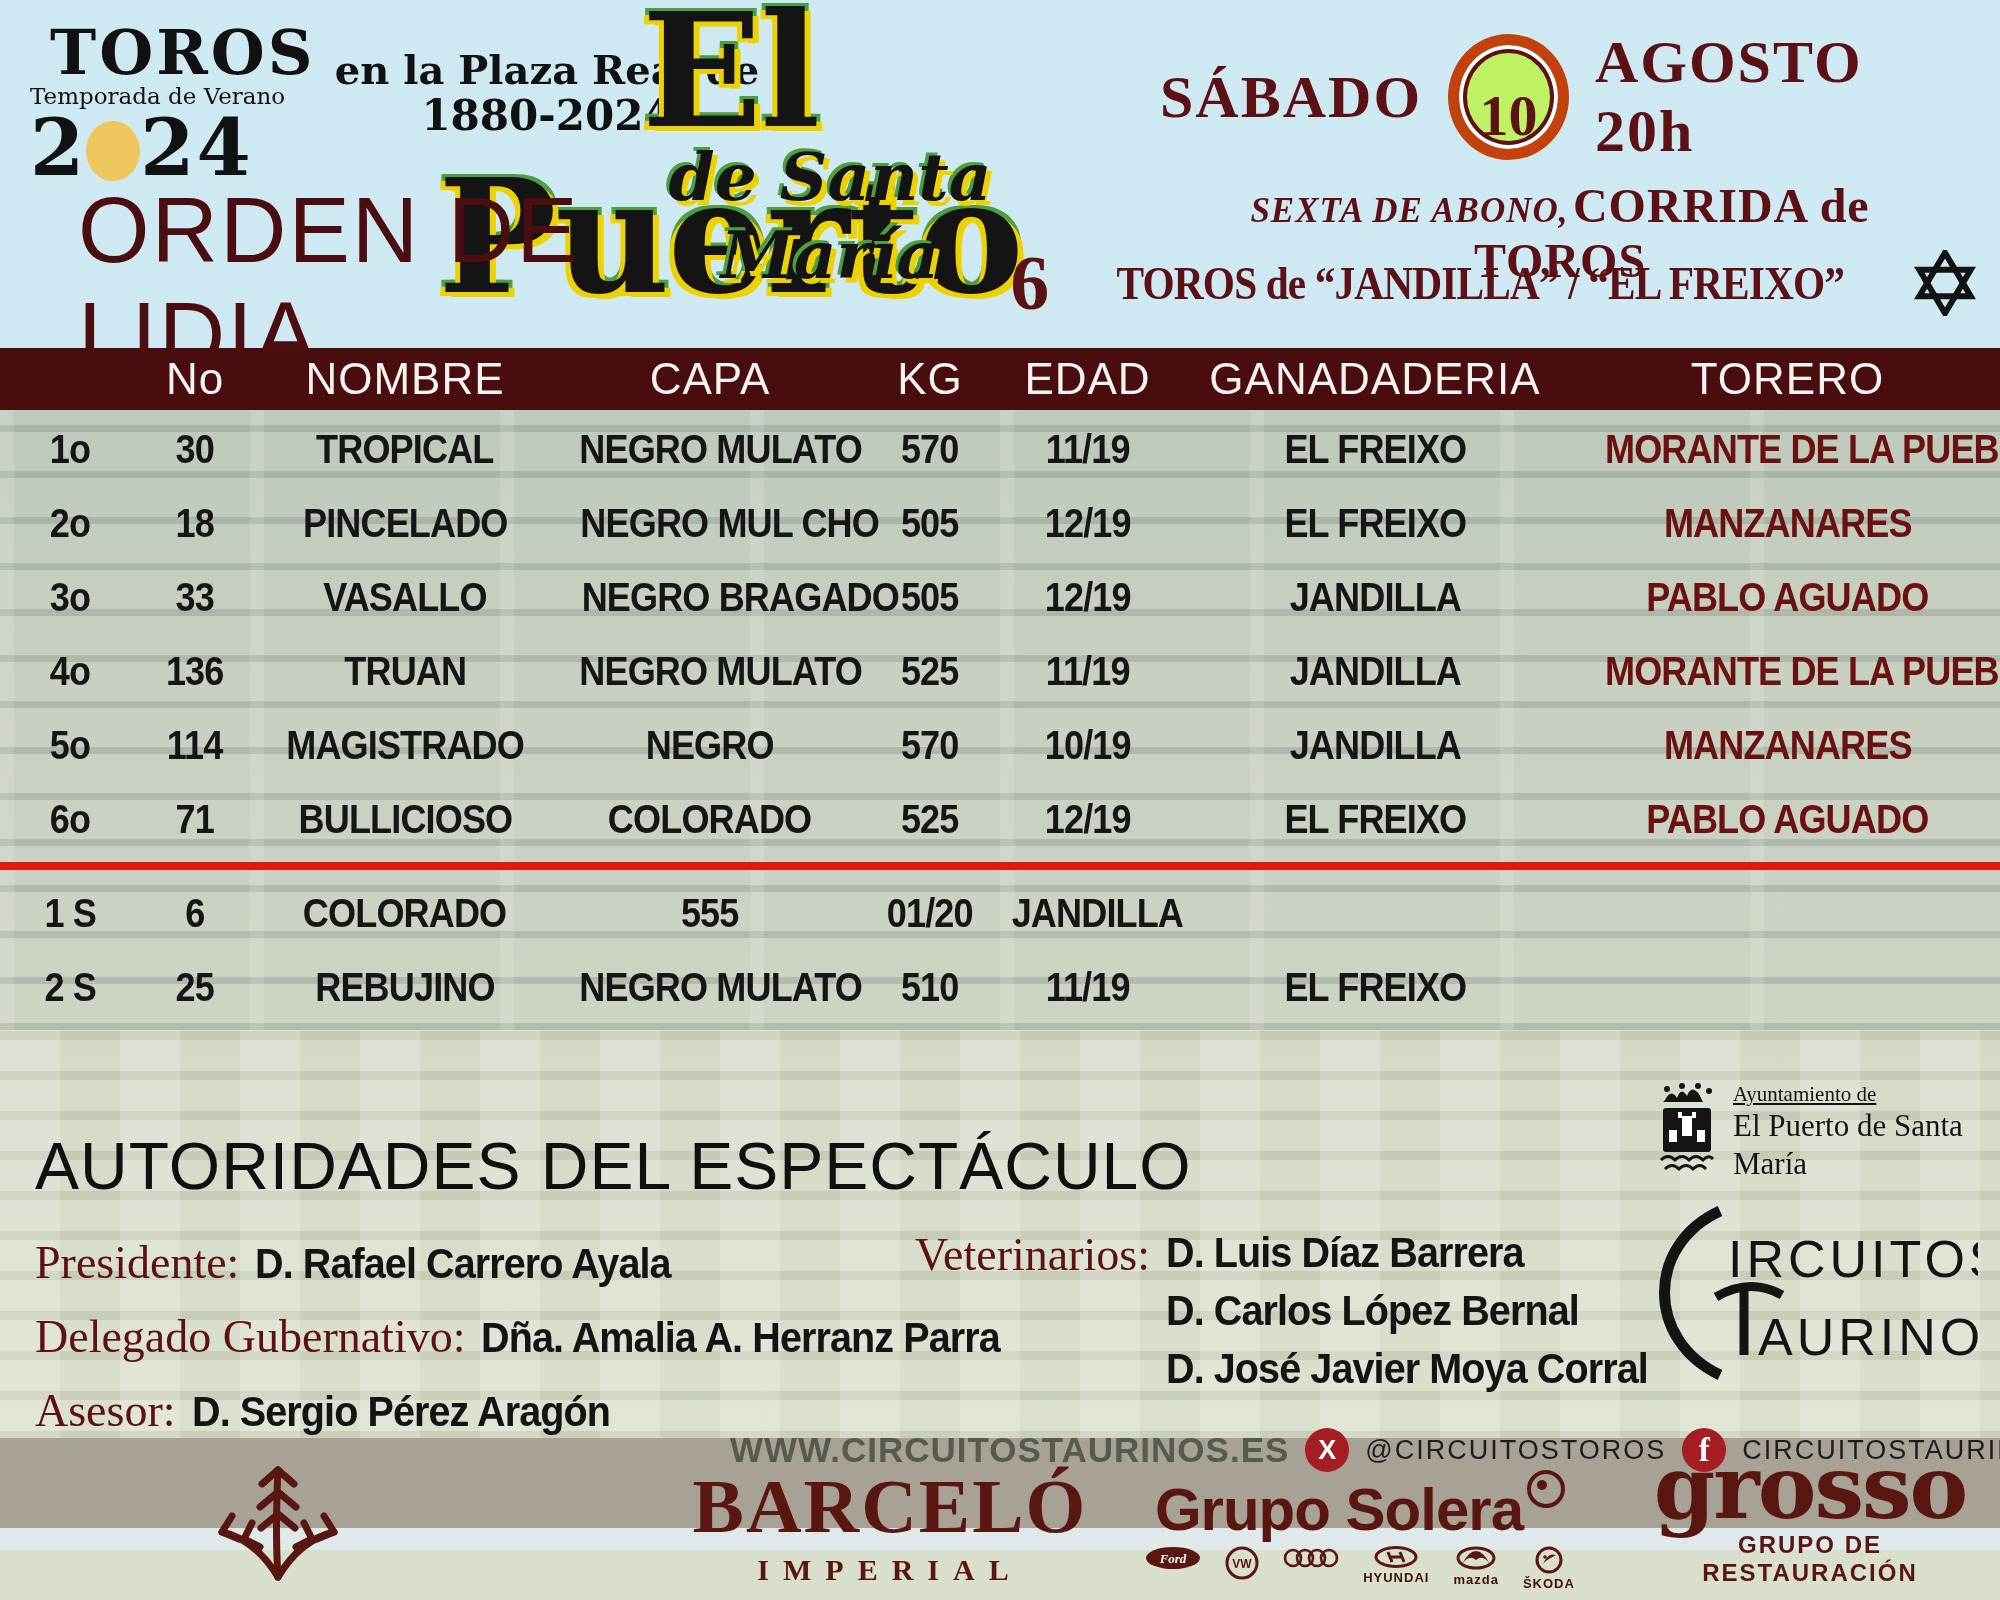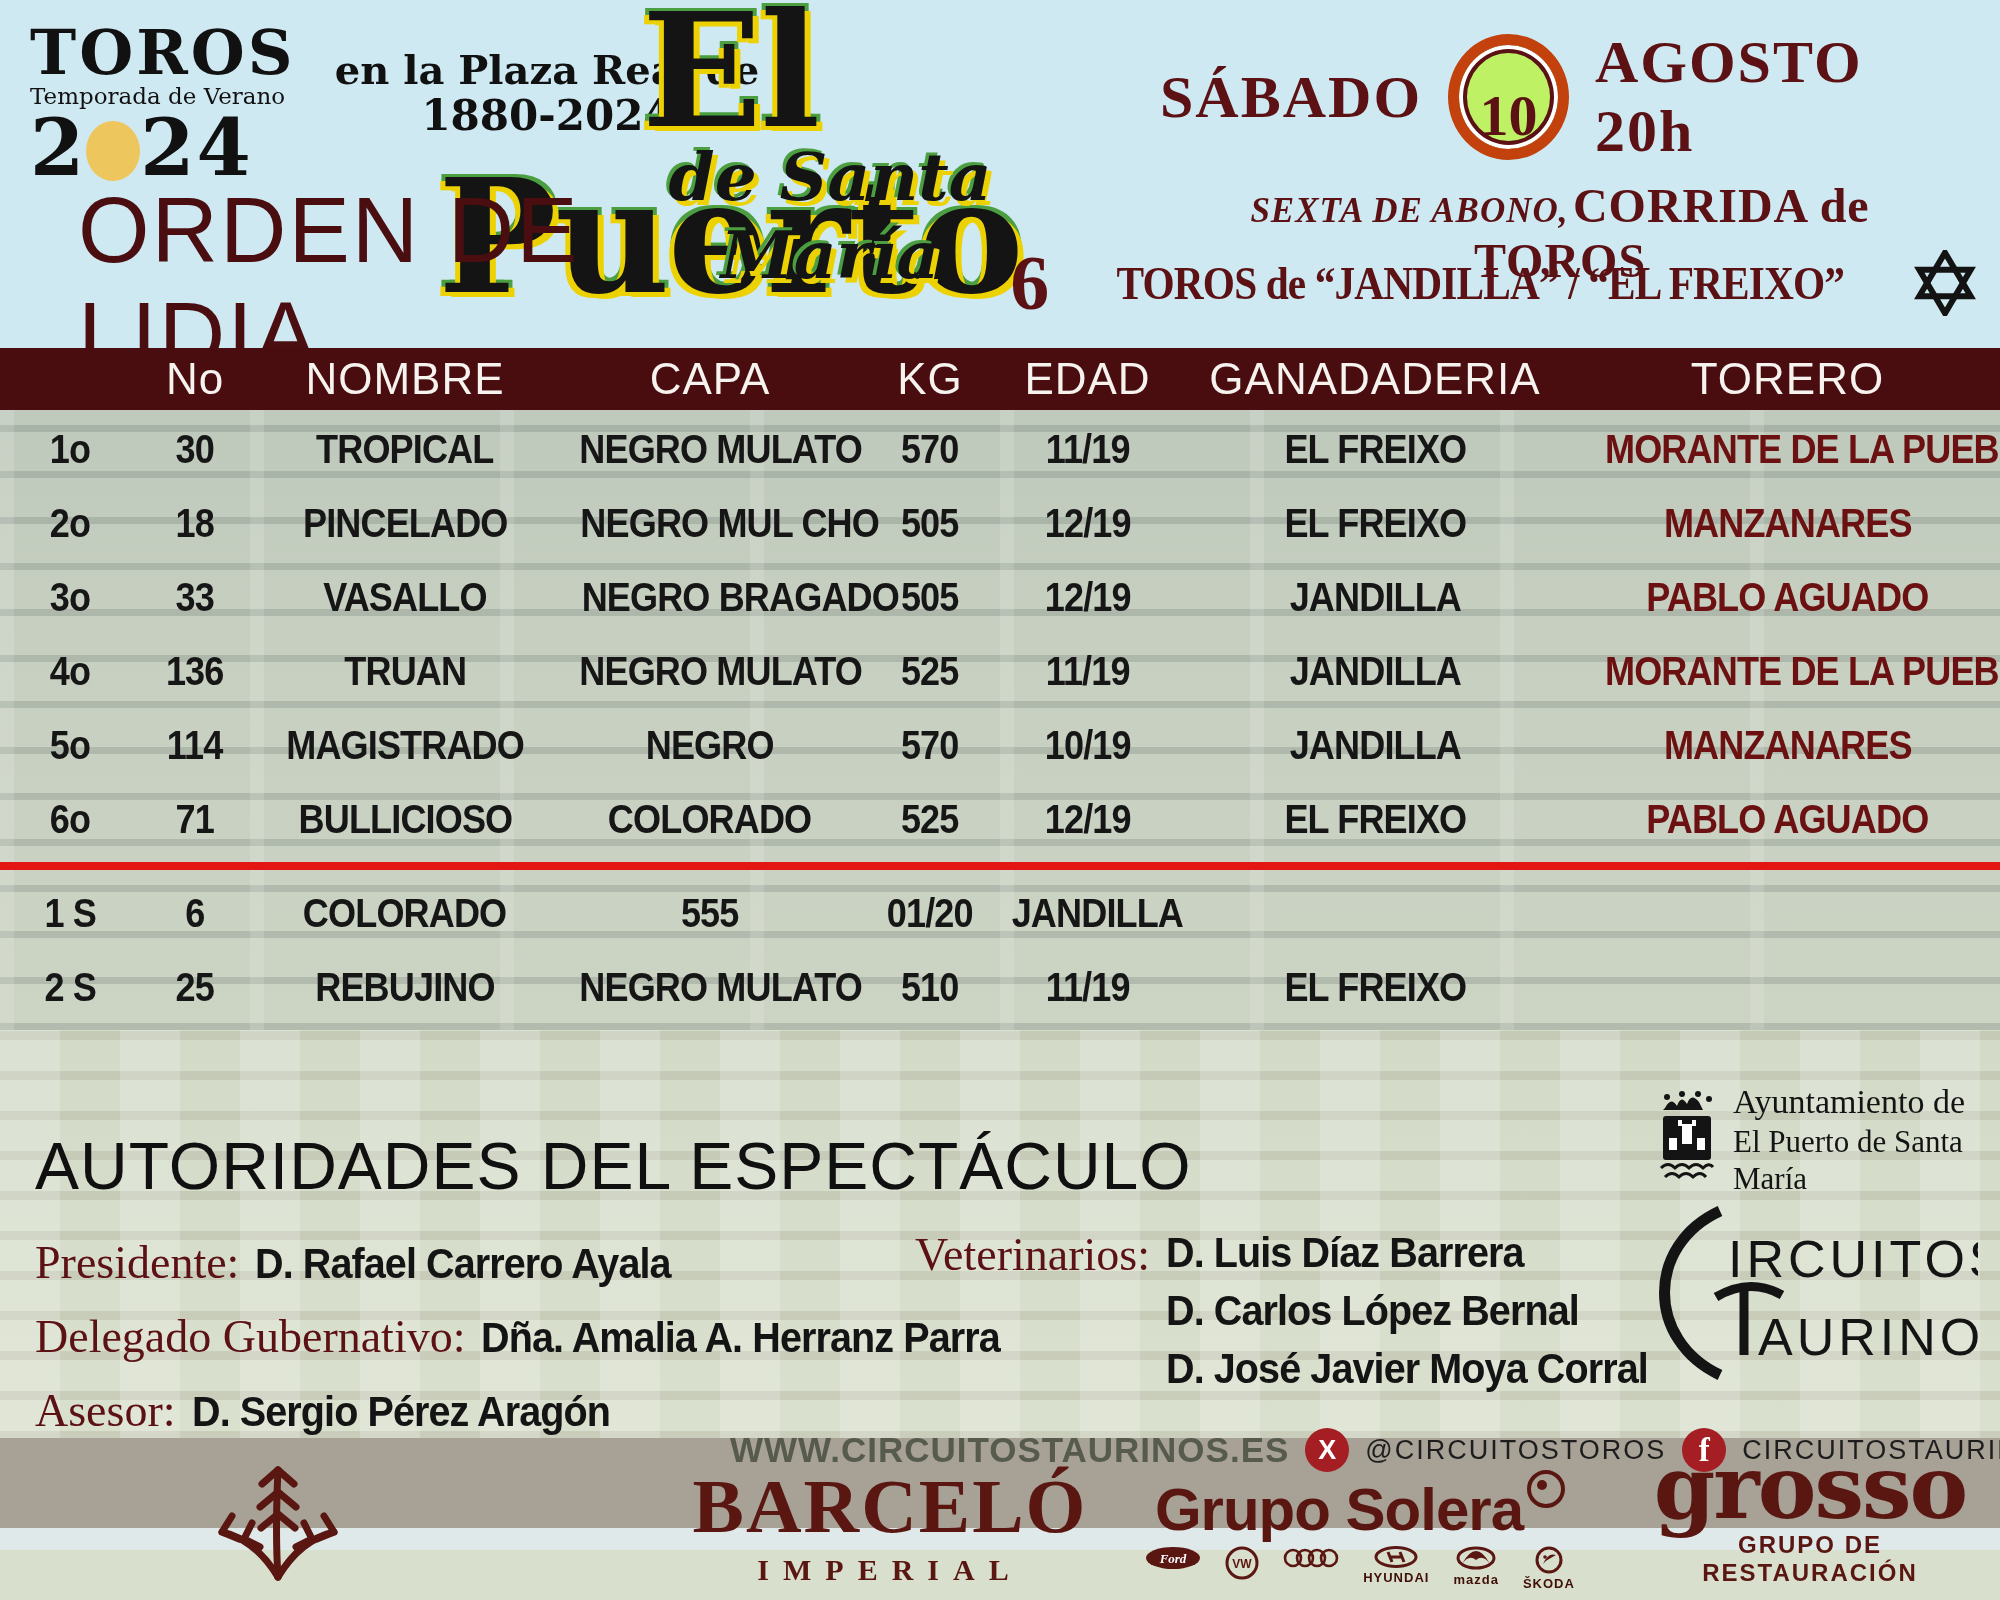--- a/index.html
+++ b/index.html
@@ -16,21 +16,21 @@
     background:
       repeating-linear-gradient(90deg, rgba(255,255,255,.20) 0 60px, rgba(0,0,0,0) 60px 120px),
       repeating-linear-gradient(0deg, rgba(146,140,122,.22) 0 9px, rgba(0,0,0,0) 9px 40px),
       linear-gradient(180deg,#d3dbc8 0%,#d9e0cd 100%);}
   .bg-footband{position:absolute;left:0;top:1438px;width:2000px;height:92px;background:#a7a196;}
   .bg-footstripe{position:absolute;left:0;top:1528px;width:2000px;height:22px;background:#dfe9ea;}
   .bg-footlow{position:absolute;left:0;top:1550px;width:2000px;height:50px;background:#d9dfcd;}
 
   
   .toros{position:absolute;left:30px;top:22px;width:310px;color:#111;}
-  .toros .t1{font-family:"DejaVu Serif",serif;font-weight:bold;font-size:62px;letter-spacing:3px;line-height:1;}
+  .toros .t1{font-family:"DejaVu Serif",serif;font-weight:bold;font-size:62px;letter-spacing:3px;line-height:1;margin-left:20px;}
   .toros .t2{font-family:"DejaVu Serif",serif;font-size:23px;line-height:1.1;}
   .toros .t3{font-family:"DejaVu Serif",serif;font-weight:bold;font-size:78px;line-height:1;letter-spacing:2px;}
   .sun{display:inline-block;width:54px;height:60px;border-radius:50%;background:#eec65e;vertical-align:-6px;}
   .plaza{position:absolute;left:332px;top:48px;width:430px;color:#111;text-align:center;
          font-family:"DejaVu Serif",serif;font-weight:bold;}
   .plaza .p1{font-size:40px;line-height:1.1;}
   .plaza .p2{font-size:42px;line-height:1.15;}
   .city{position:absolute;left:360px;top:-12px;width:740px;text-align:center;color:#141414;
         font-family:"DejaVu Serif",serif;font-weight:bold;font-size:158px;line-height:1.05;letter-spacing:-2px;
         text-shadow:6px 5px 0 #edd203,-5px 4px 0 #edd203,-4px -3px 0 #4c9f40,4px -3px 0 #4c9f40;}
@@ -74,21 +74,21 @@
   .auth-line{position:absolute;display:flex;align-items:baseline;gap:16px;white-space:nowrap;}
   .auth-label{font-family:"Liberation Serif",serif;font-size:46px;color:#5c1215;}
   .auth-name{display:inline-block;transform:scaleX(.92);transform-origin:left;font-weight:bold;font-size:43px;color:#141414;
              font-family:"Liberation Sans",sans-serif;letter-spacing:-1px;}
   .vets{position:absolute;left:915px;top:1228px;display:flex;gap:16px;align-items:flex-start;white-space:nowrap;}
   .vets .names{display:flex;flex-direction:column;gap:9px;}
 
   
   .ayto{position:absolute;left:1655px;top:1082px;display:flex;gap:14px;align-items:center;color:#141414;}
   .ayto .txt{font-family:"Liberation Serif",serif;line-height:1.2;}
-  .ayto .l1{font-size:34px;}
+  .ayto .l1{font-size:21px;text-decoration:underline;}
   .ayto .l2{font-size:31px;}
   .circ{position:absolute;left:1628px;top:1205px;}
 
   
   .contact{position:absolute;left:730px;top:1428px;display:flex;align-items:center;gap:16px;white-space:nowrap;}
   .web{font-weight:bold;font-size:35px;color:#565b4d;letter-spacing:1px;}
   .handle{font-size:27px;color:#1d1d1d;letter-spacing:2px;}
   .sico{width:44px;height:44px;border-radius:50%;background:#a41e23;display:flex;align-items:center;justify-content:center;flex:0 0 auto;}
   .sico.x span{color:#fff;font-weight:bold;font-size:27px;font-family:"Liberation Sans",sans-serif;}
   .sico.fb span{color:#fff;font-weight:bold;font-size:33px;font-family:"Liberation Serif",serif;}

